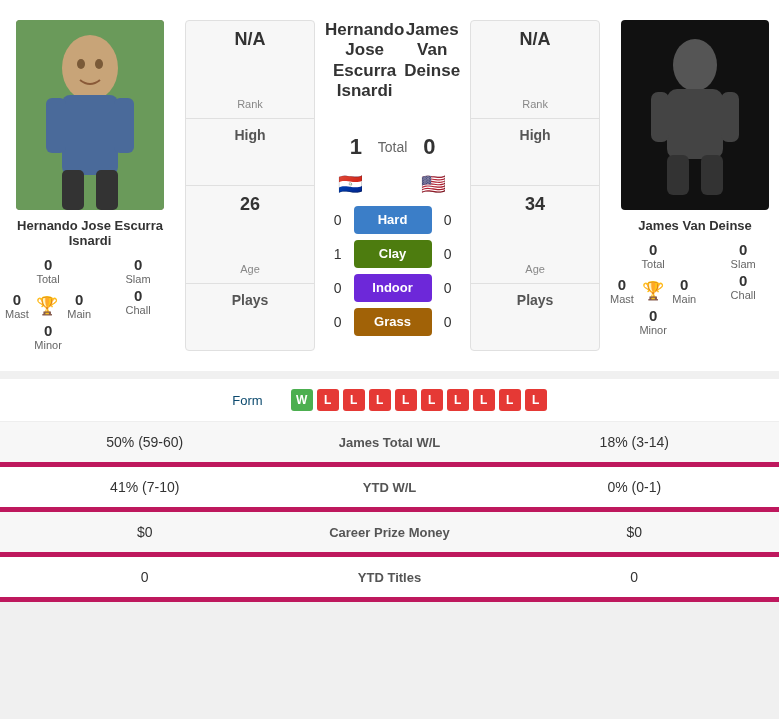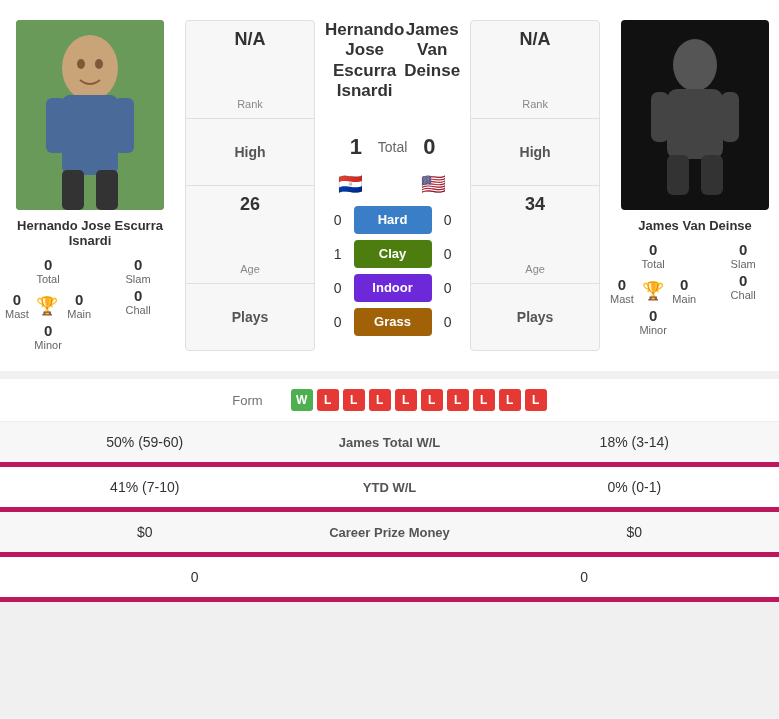--- a/index.html
+++ b/index.html
@@ -103,21 +103,21 @@
       border-radius: 4px;
       margin: 10px 5px;
       display: flex;
       flex-direction: column;
     }
     .stats-panel-row {
       flex: 1;
       display: flex;
       flex-direction: column;
       align-items: center;
-      justify-content: center;
+      justify-content: space-between;
       border-bottom: 1px solid #e0e0e0;
       padding: 8px 4px;
       gap: 48px;
     }
     .stats-panel-row:last-child {
       border-bottom: none;
     }
     .stats-panel-value {
       font-size: 18px;
       font-weight: bold;
@@ -206,21 +206,21 @@
       display: flex;
       align-items: center;
       justify-content: center;
       gap: 4px;
       padding: 10px 20px;
       background: #fff;
       border-bottom: 1px solid #eee;
     }
     .form-label {
       font-size: 13px;
-      color: #737373;
+      color: #0c4a6e;
       margin-right: 24px;
     }
     .form-badge {
       width: 22px;
       height: 22px;
       border-radius: 3px;
       display: flex;
       align-items: center;
       justify-content: center;
       font-size: 12px;
@@ -493,17 +493,18 @@
       <span class="stat-row-center">YTD W/L</span>
       <span class="stat-row-right">0% (0-1)</span>
     </div>
     <div class="stat-row">
       <span class="stat-row-left">$0</span>
       <span class="stat-row-center">Career Prize Money</span>
       <span class="stat-row-right">$0</span>
     </div>
     <div class="stat-row">
       <span class="stat-row-left">0</span>
+      <span class="stat-row-center">YTD Titles</span>
       <span class="stat-row-right">0</span>
     </div>
 
   </div>
 </div>
 
 </body></html>

